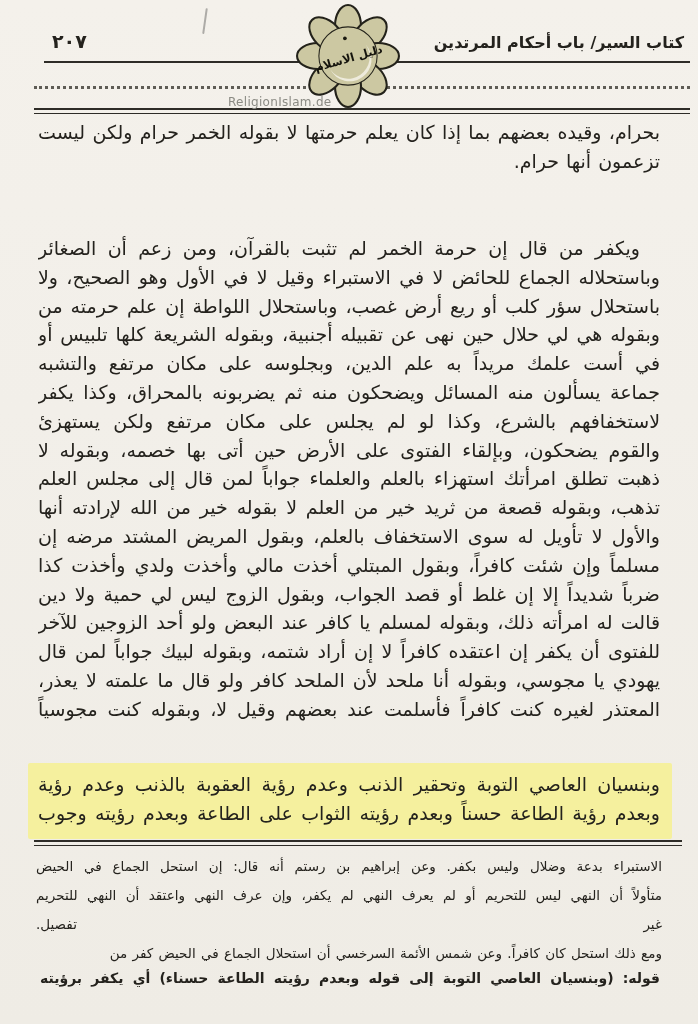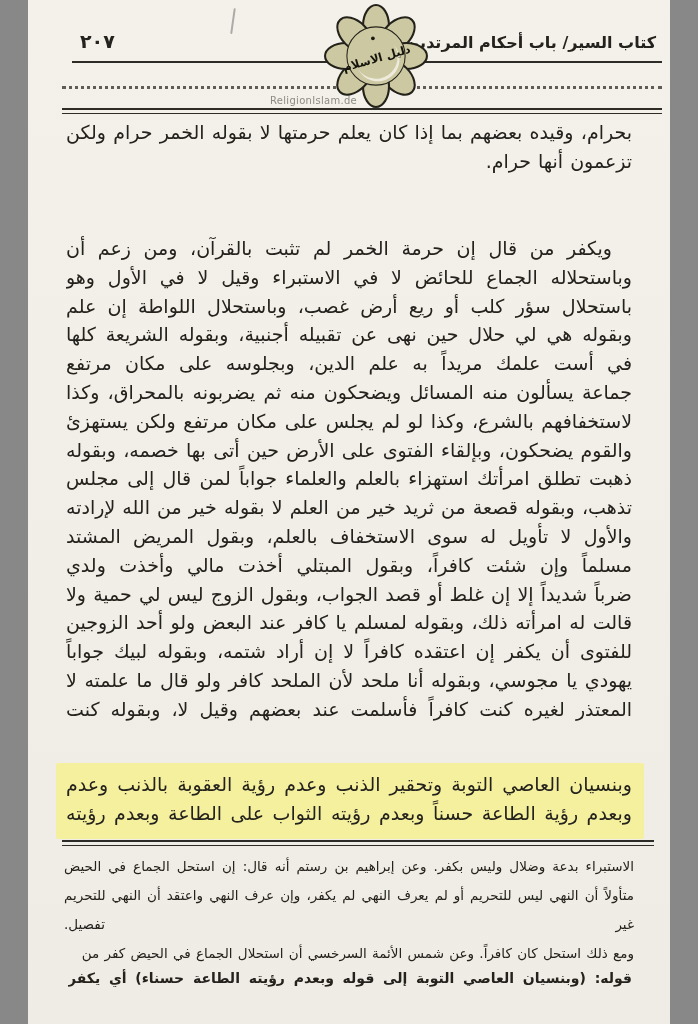--- a/index.html
+++ b/index.html
@@ -5,39 +5,39 @@
   :root{
     --paper:#f2efe9;
     --ink:#24221d;
     --hl:#f5f09e;
     --rule:#2e2c27;
     --logo-fill:#ccc8a2;
   }
   *{margin:0;padding:0;box-sizing:border-box;}
   body{background:#888;font-family:"DejaVu Sans",sans-serif;}
   .page{
-    position:relative;width:642px;height:1024px;margin:0 auto;
+    position:relative;width:698px;height:1024px;margin:0 auto;
     background:linear-gradient(180deg,#f4f1eb 0%,var(--paper) 40%,#efece5 100%);
     color:var(--ink);overflow:hidden;direction:rtl;
   }
   
   .page-number{
     position:absolute;top:30px;left:52px;
     font-size:19px;font-weight:bold;letter-spacing:2px;direction:ltr;
   }
   .header-title{
     position:absolute;top:33px;right:14px;width:230px;
     font-size:16px;font-weight:bold;text-align:left;white-space:nowrap;
   }
   .rule-1{position:absolute;top:61px;left:44px;right:8px;border-top:2px solid var(--rule);}
   .dotted-rule{position:absolute;top:86px;left:34px;right:8px;border-top:3px dotted #45433c;opacity:.85;}
   .rule-2{position:absolute;top:108px;left:34px;right:8px;height:6px;
     border-top:2.5px solid var(--rule);border-bottom:1.5px solid var(--rule);}
   .watermark{
-    position:absolute;top:95px;left:242px;font-size:10px;color:#8b8b84;
+    position:absolute;top:95px;left:228px;font-size:12px;color:#8b8b84;
     direction:ltr;letter-spacing:.3px;
   }
   .logo{position:absolute;top:4px;left:295px;width:106px;height:104px;}
   .pencil-mark{
     position:absolute;top:8px;left:204px;width:1.5px;height:26px;
     background:rgba(40,40,40,.35);transform:rotate(8deg);border-radius:1px;
   }
   
   .textcol{position:absolute;left:38px;right:38px;}
   .line{

